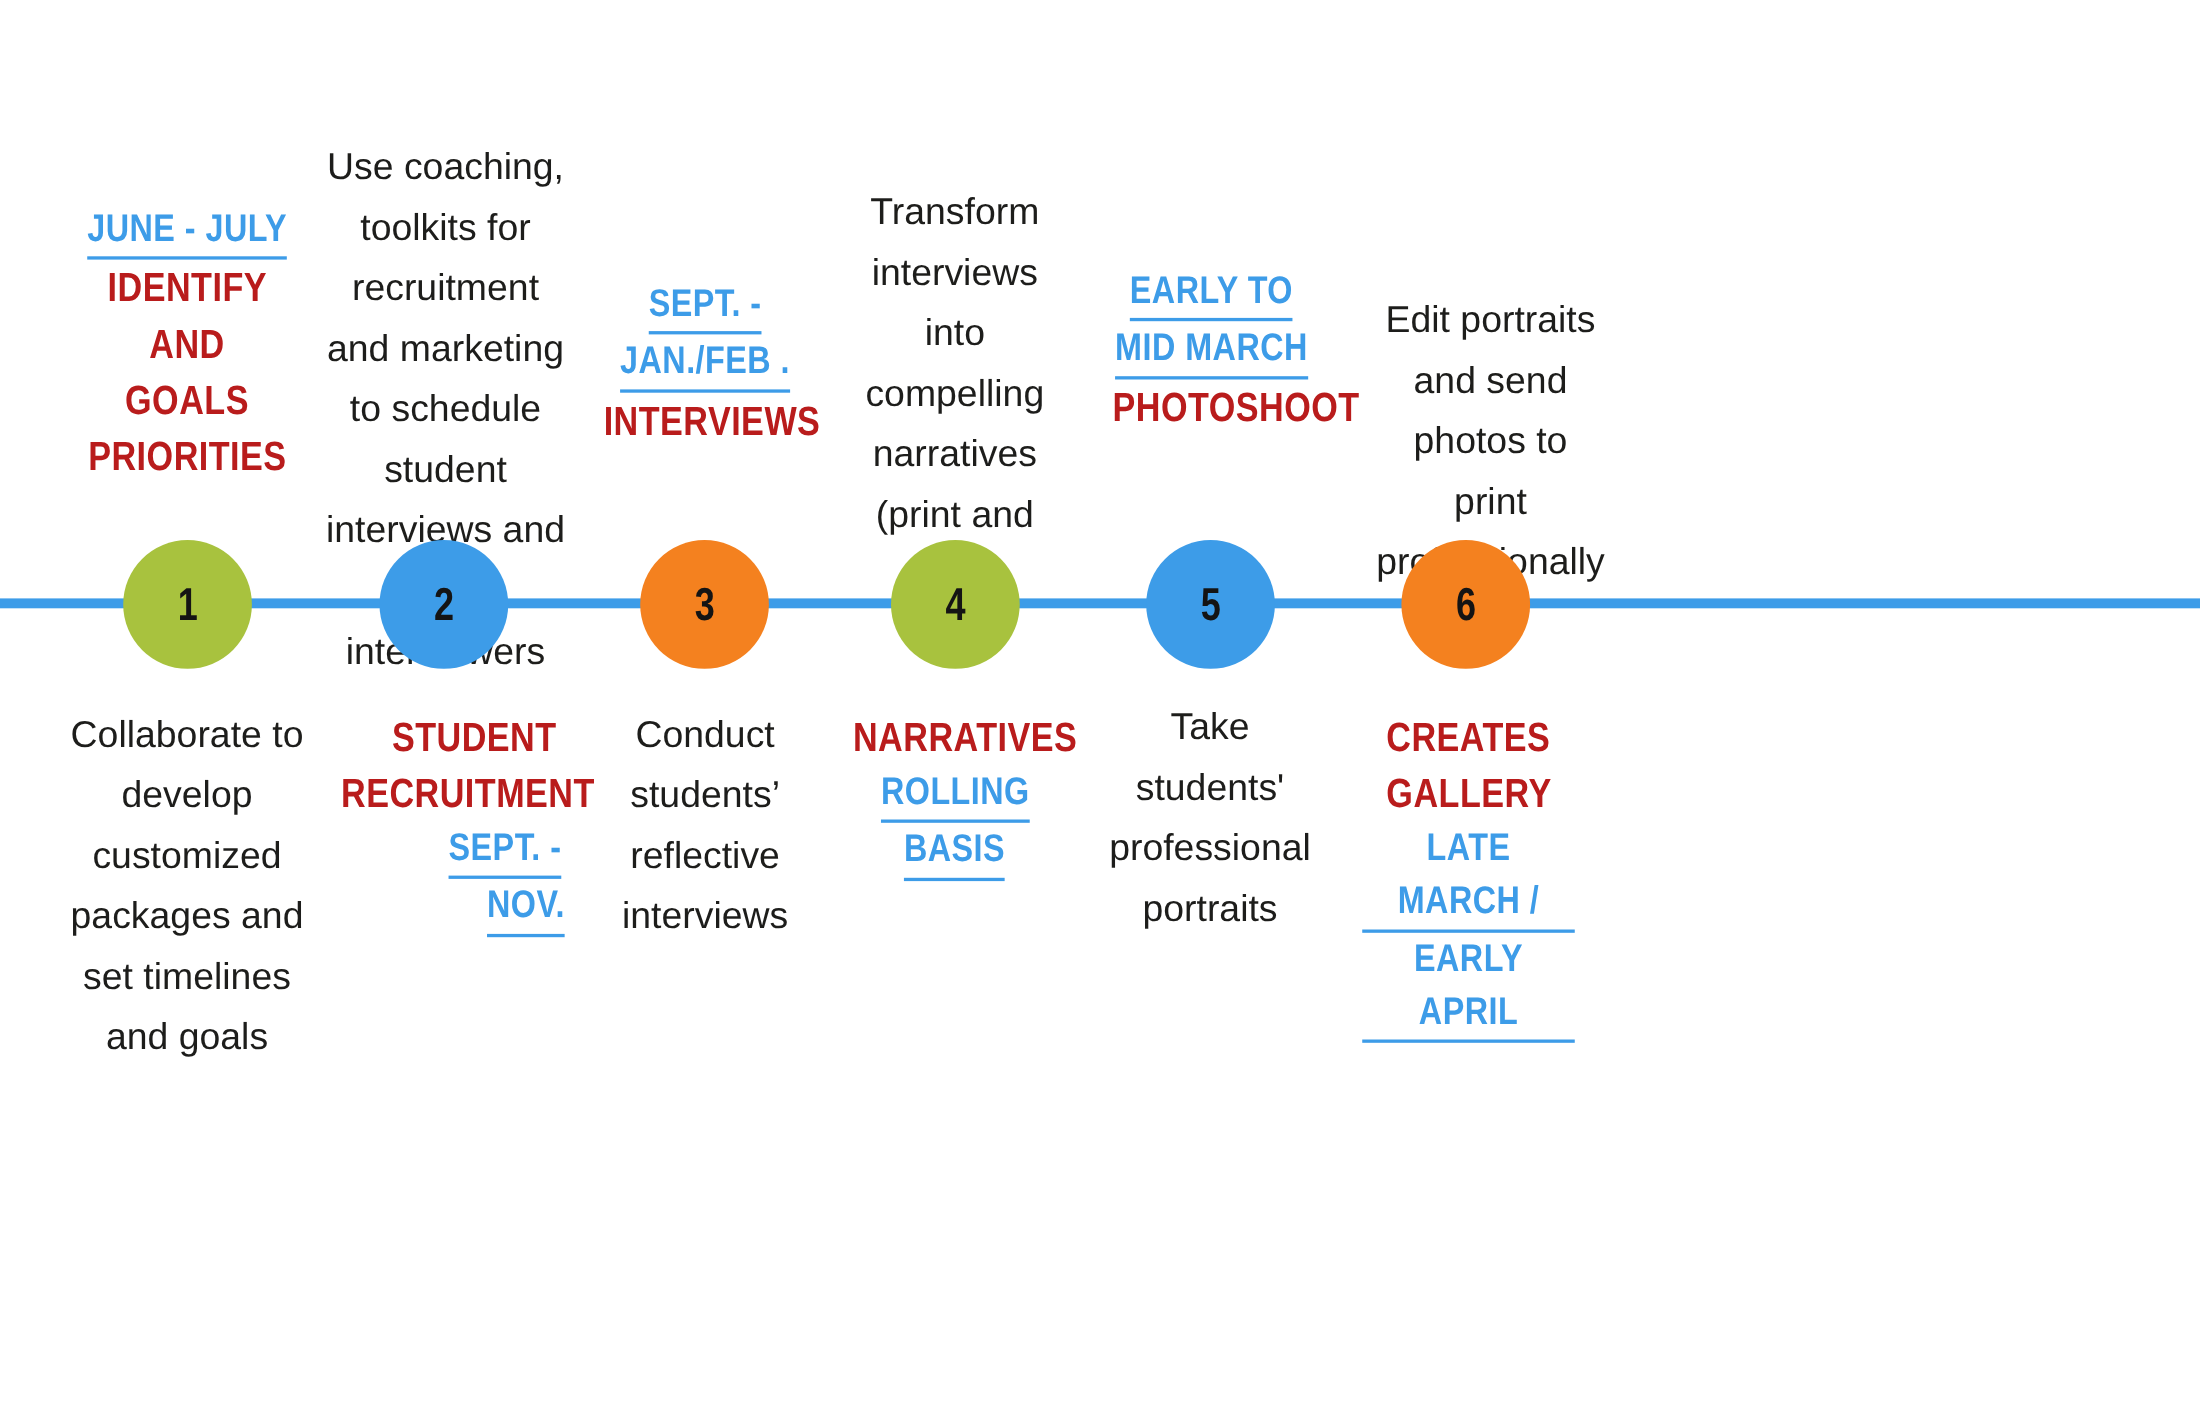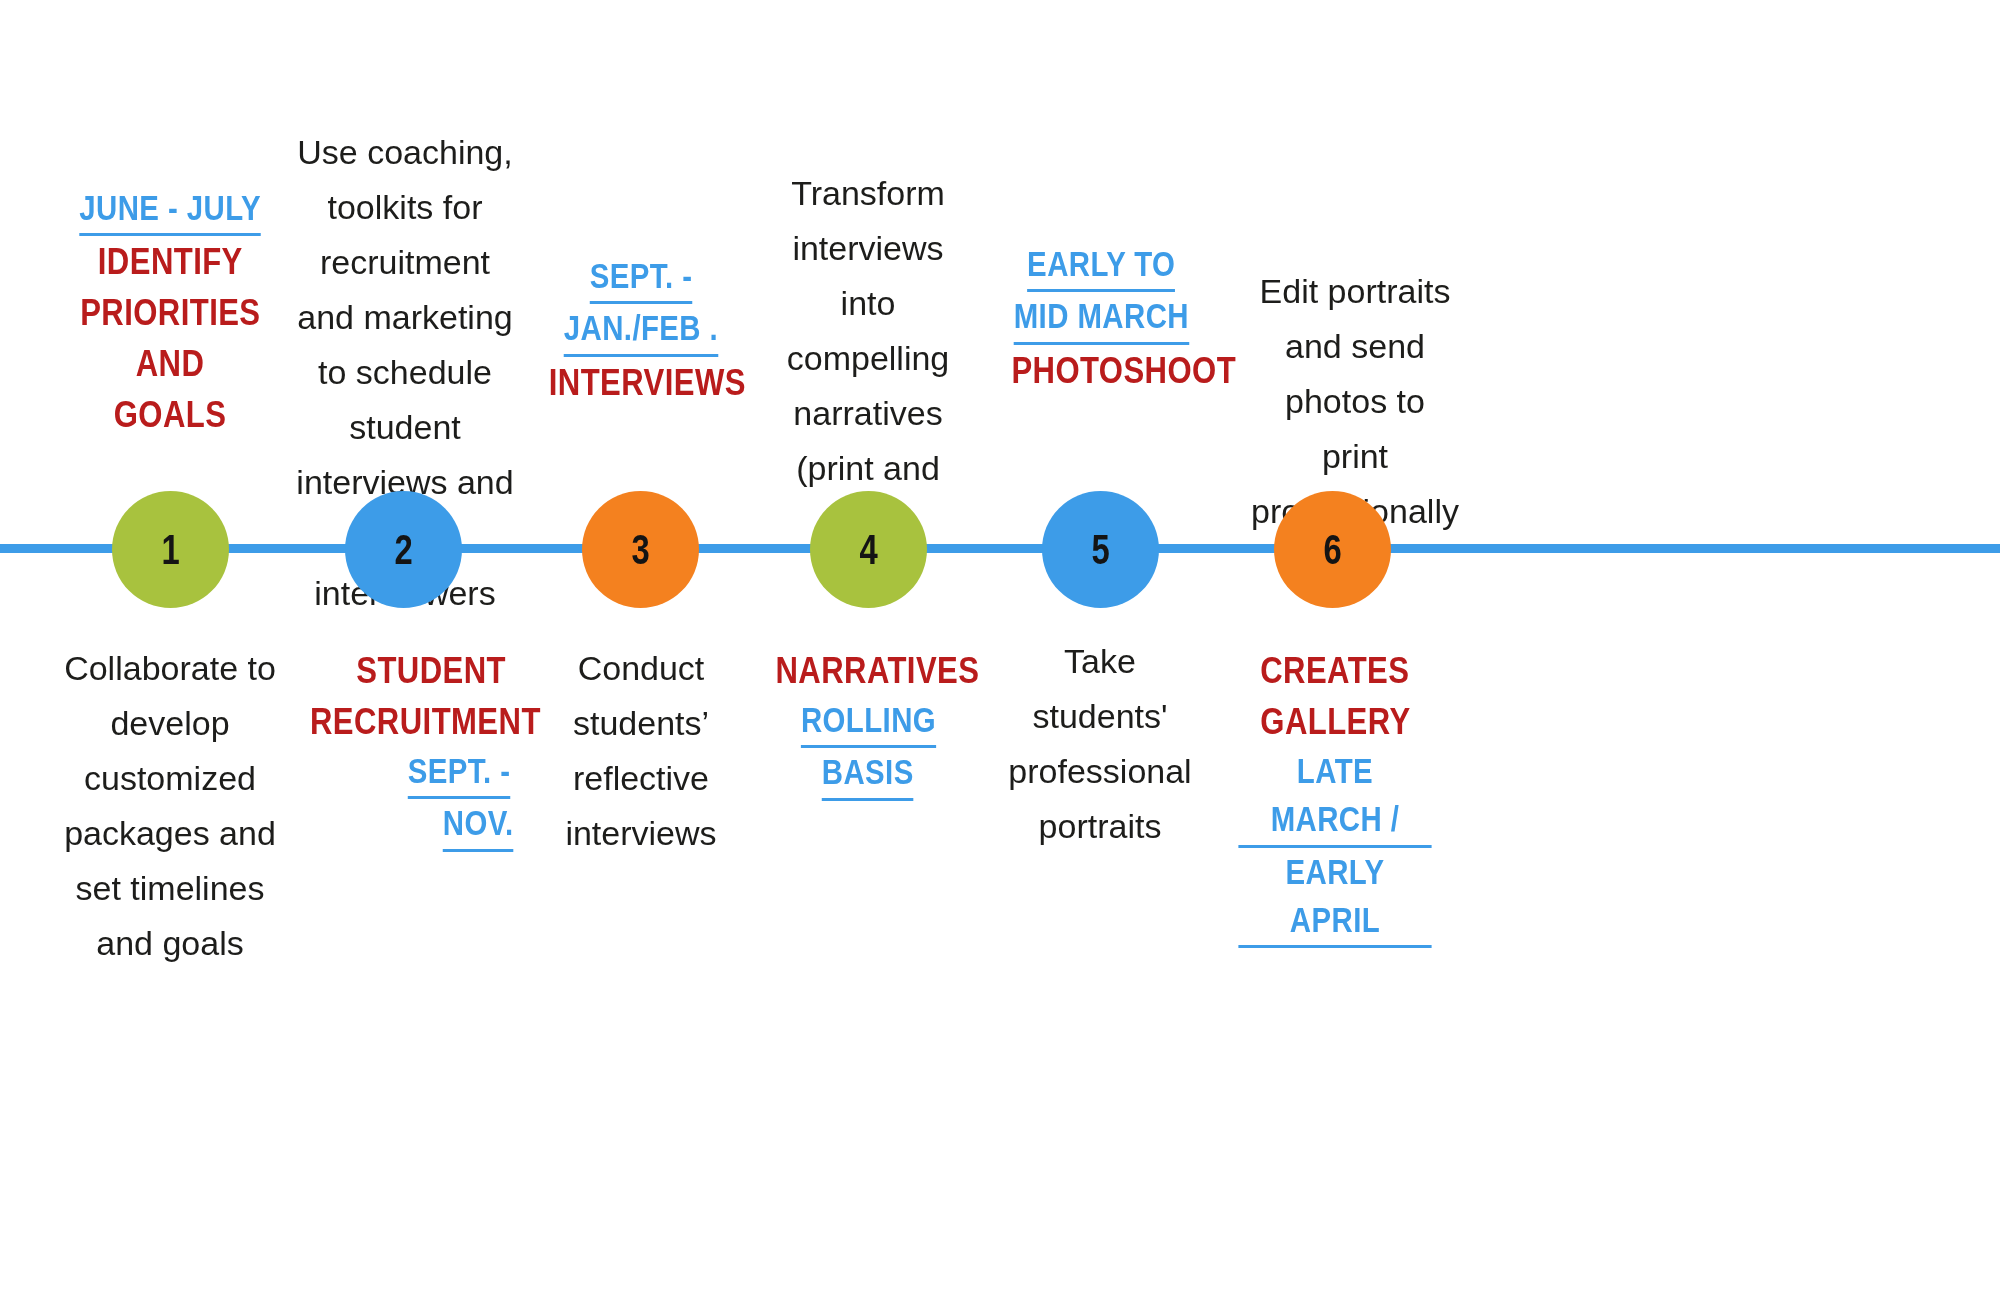--- a/index.html
+++ b/index.html
@@ -92,22 +92,22 @@
 </head>
 <body>
 
 <div id="stage">
 
   <div class="spine"></div>
 
   <div class="block" style="left:58px; top:184px; width:224px;">
     <p class="date"><span>JUNE - JULY</span></p>
     <p class="title"><span>IDENTIFY</span></p>
+    <p class="title"><span>AND GOALS</span></p>
     <p class="title"><span>PRIORITIES</span></p>
-    <p class="title"><span>AND GOALS</span></p>
   </div>
   <div class="block" style="left:52px; top:641px; width:236px;">
     <p class="desc">Collaborate to develop customized packages and set timelines and goals</p>
   </div>
   <div class="node" style="left:112px; background:#a8c23e;">
     <span class="node-num">1</span>
   </div>
 
   <div class="block" style="left:290px; top:125px; width:230px;">
     <p class="desc">Use coaching, toolkits for recruitment and marketing to schedule student interviews and recruit interviewers</p>

